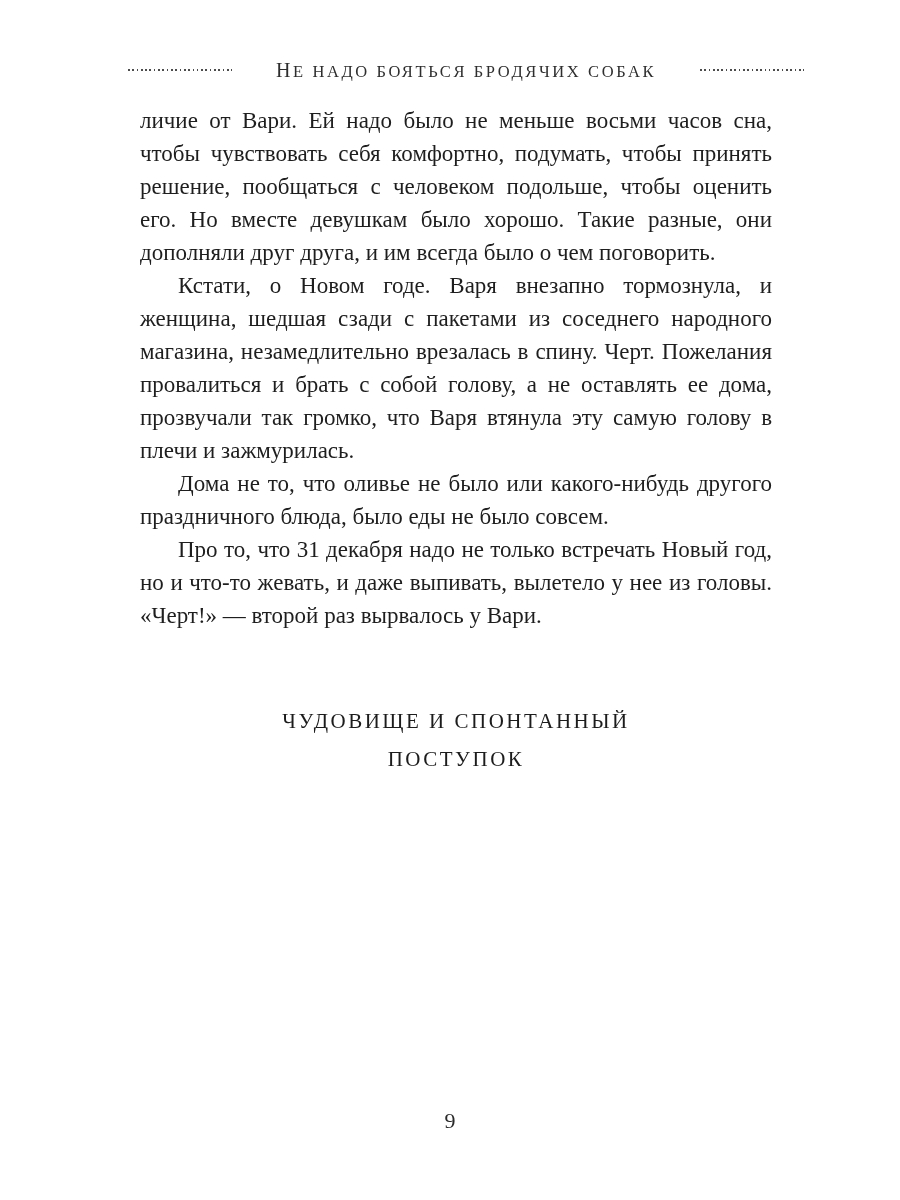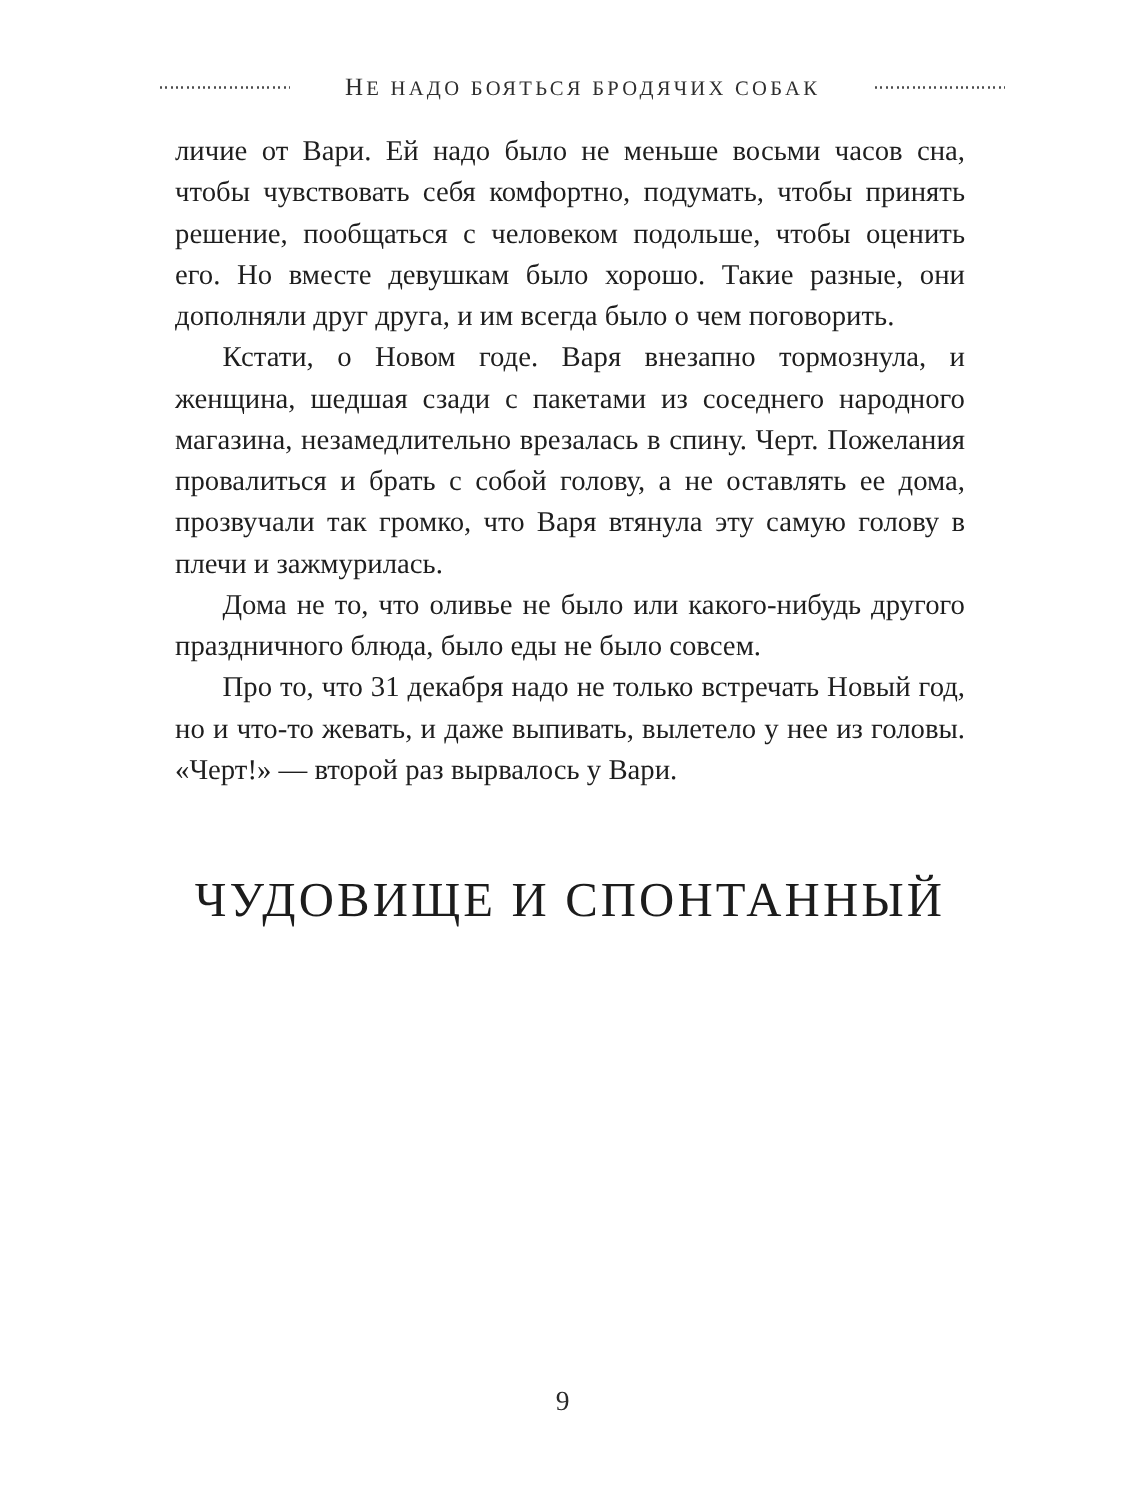--- a/index.html
+++ b/index.html
@@ -68,21 +68,21 @@
     margin: 0;
     text-indent: 0;
   }
   .par.indent {
     text-indent: 38px;
   }
 
   
   .chapter-title {
     margin: 70px 0 28px 0;
-    font-size: 39px;
+    font-size: 21px;
     line-height: 38px;
     font-weight: normal;
     letter-spacing: 2.5px;
     text-align: center;
     text-indent: 0;
     color: #1c1c1c;
   }
   .chapter-title .title-line {
     display: block;
   }
@@ -115,20 +115,21 @@
 
     <div>
         <p class="par">личие от Вари. Ей надо было не меньше восьми часов сна, чтобы чувствовать себя комфортно, подумать, чтобы принять решение, пообщаться с человеком подольше, чтобы оценить его. Но вместе девушкам было хорошо. Такие разные, они дополняли друг друга, и им всегда было о чем поговорить.</p>
         <p class="par indent">Кстати, о Новом годе. Варя внезапно тормознула, и женщина, шедшая сзади с пакетами из соседнего народного магазина, незамедлительно врезалась в спину. Черт. Пожелания провалиться и брать с собой голову, а не оставлять ее дома, прозвучали так громко, что Варя втянула эту самую голову в плечи и зажмурилась.</p>
         <p class="par indent">Дома не то, что оливье не было или какого-нибудь другого праздничного блюда, было еды не было совсем.</p>
         <p class="par indent">Про то, что 31 декабря надо не только встречать Новый год, но и что-то жевать, и даже выпивать, вылетело у нее из головы. «Черт!» — второй раз вырвалось у Вари.</p>
       </div>
 
     <h1 class="chapter-title">
       <span class="title-line">ЧУДОВИЩЕ И СПОНТАННЫЙ</span>
+      <span class="title-line">ПОСТУПОК</span>
     </h1>
 
 
   </div>
 
   <div class="page-footer">
     <span class="page-number">9</span>
   </div>
 
 </div>

